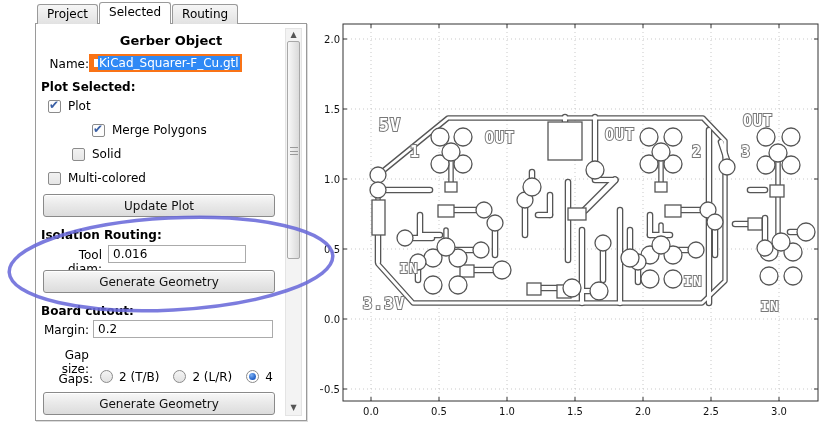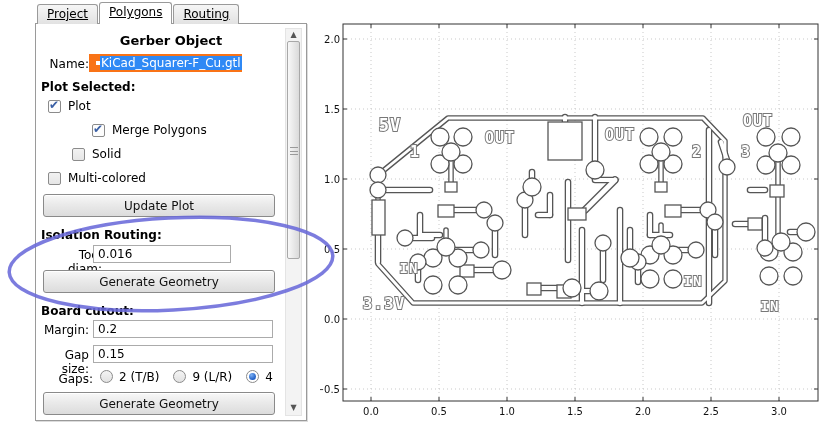--- a/index.html
+++ b/index.html
@@ -7,38 +7,38 @@
   #app {
     position:relative; width:831px; height:427px; overflow:hidden;
     background:#fff; font-family:"DejaVu Sans","Liberation Sans",sans-serif;
     font-size:12px; color:#000;
   }
   
   .tabbar { position:absolute; left:37px; top:2px; height:22px; display:flex; align-items:flex-end; z-index:3; }
   .tab {
     height:20px; padding:2px 9px 3px 9px; margin-right:1px;
     border:1px solid #9a9a9a; border-bottom:none; border-radius:3px 3px 0 0;
-    background:linear-gradient(#f6f6f6,#e2e2e2); cursor:default; font-size:12px;text-decoration:underline;
+    background:linear-gradient(#f6f6f6,#e2e2e2); cursor:default; font-size:12px;
   }
   .tab.active {
     height:22px; background:#fff; position:relative; z-index:4;
     box-shadow:0 1px 0 #fff;
   }
   
   .panel {
     position:absolute; left:35px; top:23px; width:272px; height:398px;
     background:#fff; border:1px solid #9a9a9a; box-shadow:1px 1px 0 #dcdcdc; z-index:2;
   }
   .panel-title { text-align:center; font-weight:bold; font-size:13px; margin-top:9px; }
   .lbl { position:absolute; text-align:right; }
   .field {
     position:absolute; height:18px; background:#fff; border:1px solid #ababab;
     font-family:inherit; font-size:12px; padding:1px 4px; color:#000;
   }
-  .name-field { border:7px solid #f97316; display:flex; align-items:center; }
+  .name-field { border:5px solid #f97316; display:flex; align-items:center; }
   .sel-text { background:#2f89f5; color:#fff; padding:0 1px; white-space:nowrap; }
   .sect { position:absolute; font-weight:bold; font-size:12px; left:5px; }
   .btn {
     position:absolute; left:7px; width:232px; height:23px;
     border:1px solid #8a8a8a; border-radius:3px;
     background:linear-gradient(#f8f8f8,#eaeaea 45%,#dcdcdc);
     box-shadow:inset 0 1px 0 #fff;
     font-family:inherit; font-size:12px; color:#111; cursor:default;
   }
   
@@ -86,21 +86,21 @@
   
   .overlay { position:absolute; left:0; top:0; width:831px; height:427px; pointer-events:none; z-index:9; }
 </style>
 </head>
 <body>
 
 <div id="app">
 
   <div class="tabbar" id="tabbar">
       <div class="tab">Project</div>
-      <div class="tab active">Polygons</div>
+      <div class="tab active">Selected</div>
       <div class="tab">Routing</div>
     </div>
 
   <div class="panel">
     <div class="panel-title">Gerber Object</div>
 
     <span class="lbl" style="left:10px; top:33px; width:43px;">Name:</span>
     <div class="field name-field" style="left:53px; top:30px; width:153px;">
       <span class="sel-text">KiCad_Squarer-F_Cu.gtl</span>
     </div>
@@ -121,38 +121,37 @@
         </div>
         <div class="cb-row" style="top: 146px;">
           <span class="cb"></span>
           <span>Multi-colored</span>
         </div>
       </div>
     <button class="btn" style="top:170px;">Update Plot</button>
 
     <div class="sect" style="top:204px;">Isolation Routing:</div>
     <span class="lbl" style="left:8px; top:224px; width:58px;">Tool diam:</span>
-    <input class="field" style="left: 57px; top: 221px; width: 138px;" value="0.016">
+    <input class="field" style="left: 72px; top: 221px; width: 138px;" value="0.016">
     <button class="btn" style="top:246px;">Generate Geometry</button>
 
     <div class="sect" style="top:280px;">Board cutout:</div>
     <span class="lbl" style="left:8px; top:299px; width:45px;">Margin:</span>
     <input class="field" style="left: 57px; top: 296px; width: 180px;" value="0.2">
     <span class="lbl" style="left:0px; top:324px; width:53px;">Gap size:</span>
-    <input class="field" style="left: 57px; top: 321px; width: 180px;" value="0.15">
 
     <span class="lbl" style="left:0px; top:348px; width:57px;">Gaps:</span>
     <div class="radio-group" style="left:64px; top:346px;" id="radios">
         <span class="radio-opt">
           <span class="rb"></span>
           <span>2 (T/B)</span>
         </span>
         <span class="radio-opt">
           <span class="rb"></span>
-          <span>9 (L/R)</span>
+          <span>2 (L/R)</span>
         </span>
         <span class="radio-opt">
           <span class="rb sel"></span>
           <span>4</span>
         </span>
       </div>
 
     <button class="btn" style="top:368px;">Generate Geometry</button>
 
     <div class="sbar">

